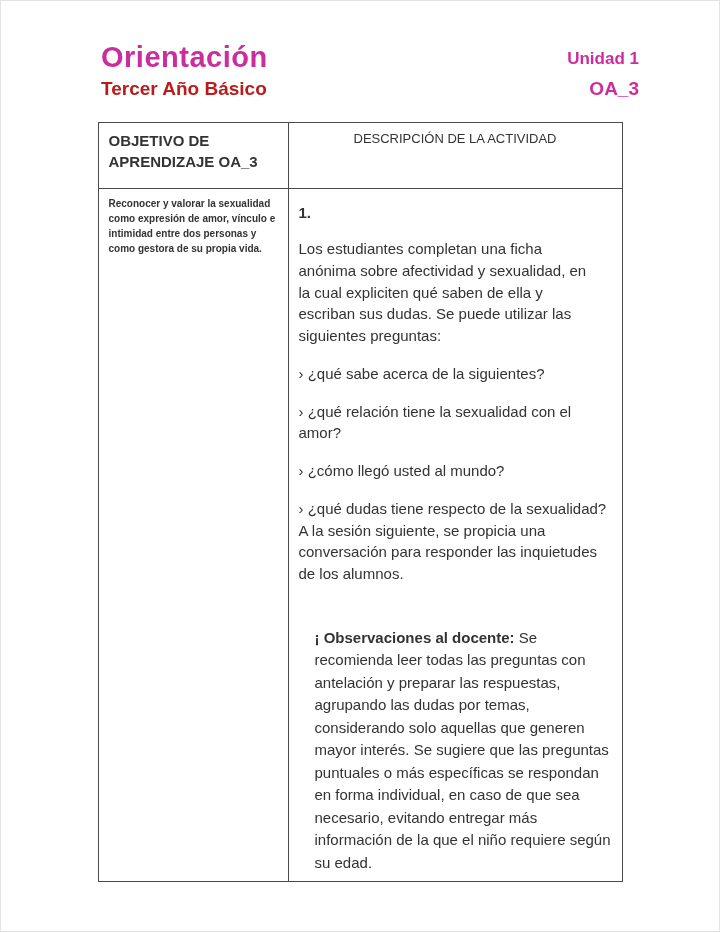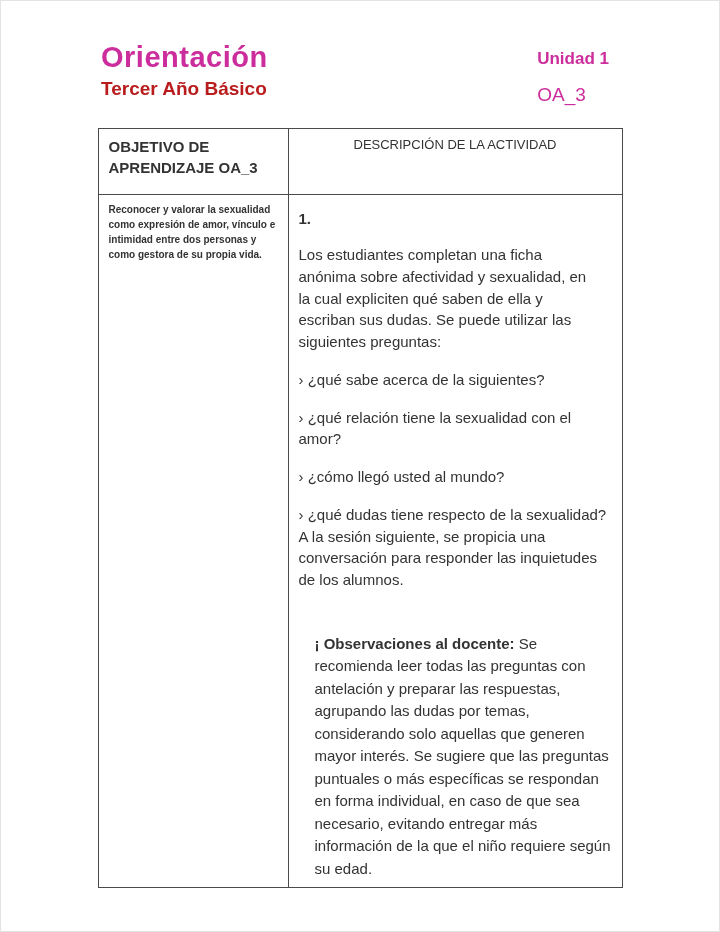--- a/index.html
+++ b/index.html
@@ -15,50 +15,51 @@
     height: 932px;
     background: #ffffff;
     border: 1px solid #e3e3e3;
     overflow: hidden;
   }
   
   .doc-header {
     display: flex;
     justify-content: space-between;
     align-items: flex-start;
-    padding: 40px 110px 0 100px;
+    padding: 40px 80px 0 100px;
     gap: 27px;
   }
   .header-left .subject {
     color: var(--accent, #cc2d9c);
     font-size: 29px;
     font-weight: bold;
     letter-spacing: 0.5px;
     line-height: 1.15;
   }
   .header-left .grade {
     color: #b91c1c;
     font-size: 19px;
     font-weight: bold;
     margin-top: 4px;
   }
   .header-right {
+    text-align: right;
     padding-top: 8px;
   }
   .header-right .unit {
     color: var(--accent, #cc2d9c);
     font-size: 17px;
     font-weight: bold;
     line-height: 1.2;
   }
   .header-right .oa {
     color: var(--accent, #cc2d9c);
     font-size: 19px;
-    font-weight: normal;
-    margin-top: 15px;
+    font-weight: bold;
+    margin-top: 9px;
   }
   
   .page-title {
     margin: 42px 0 0 0;
     text-align: center;
     font-size: 17px;
     font-weight: bold;
     color: #3a3a3a;
   }
   

